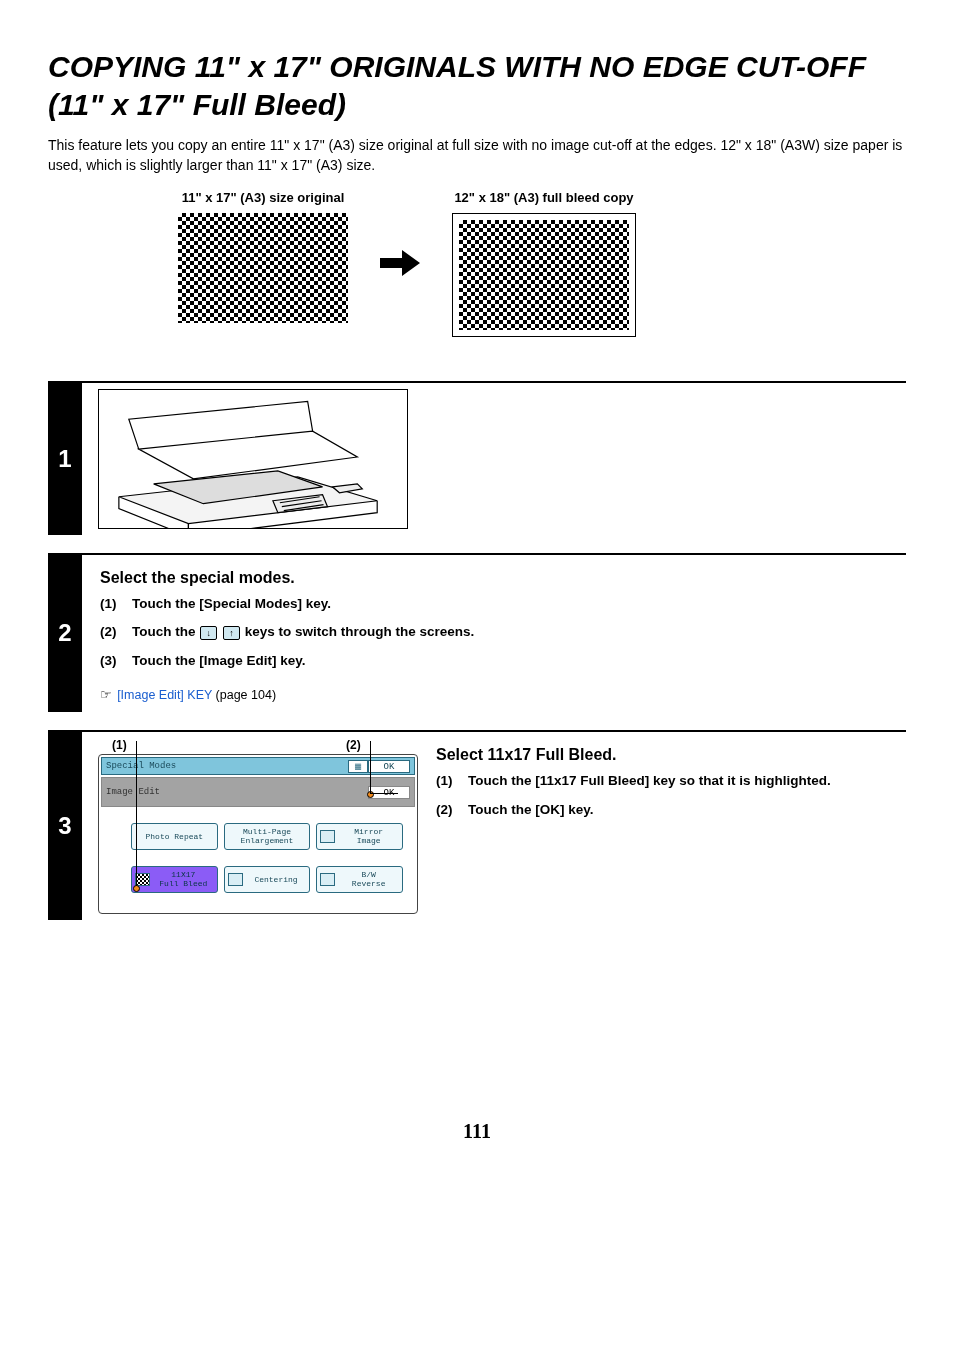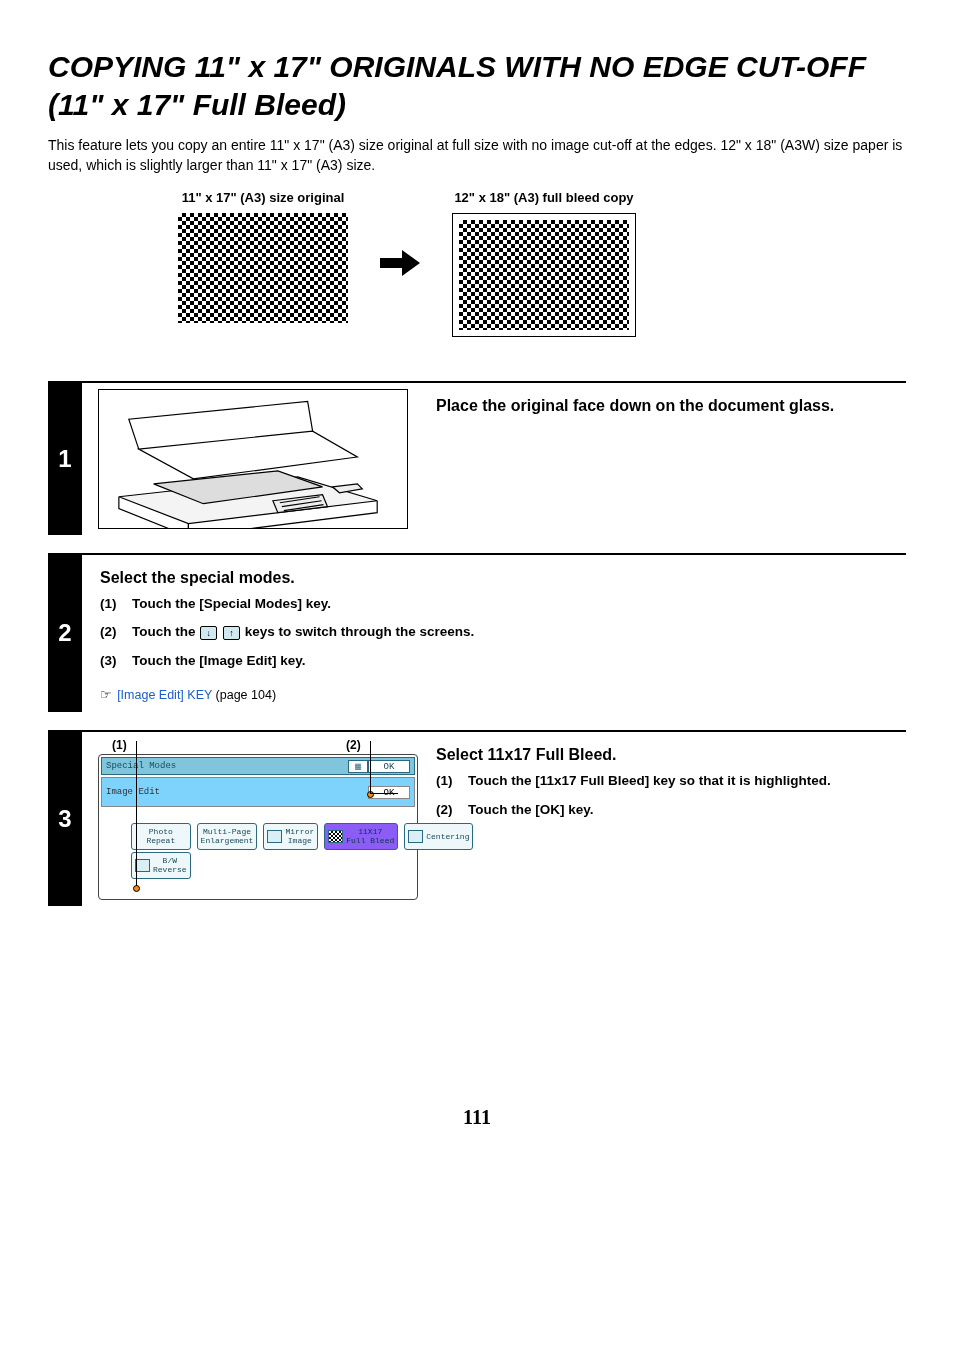--- a/index.html
+++ b/index.html
@@ -158,37 +158,37 @@
   .panel .hdr .okbtn {
     width: 42px; height: 13px;
     background: #fff; border: 1px solid #2a6a80;
     text-align: center; line-height: 12px;
     color: #1a4a5a; font-family: "Courier New", monospace;
     margin-left: auto;
   }
   .panel .hdr2 {
     display: flex;
     align-items: center;
-    background: #7dd3fc;
+    background: #a3a3a3;
     border: 1px solid #888;
     padding: 14px 4px;
     height: 30px;
     margin-bottom: 12px;
   }
   .panel .hdr2 .label { flex:1; color:#333; font-family:"Courier New",monospace; }
   .panel .hdr2 .okbtn {
     width: 42px; height: 13px;
     background: #fff; border: 1px solid #888;
     text-align: center; line-height: 12px;
     font-family: "Courier New", monospace;
   }
   .panel .btn-grid {
     display: grid;
-    grid-template-columns: repeat(5, 1fr);
-    gap: 2px 6px;
+    grid-template-columns: repeat(3, 1fr);
+    gap: 16px 6px;
     padding: 4px 12px 18px 30px;
   }
   .panel .pbtn {
     height: 27px;
     border: 1px solid #2a6a80;
     border-radius: 3px;
     background: #eef8fb;
     display: flex;
     align-items: center;
     padding: 0 3px;
@@ -274,23 +274,20 @@
           <path d="M55 95 L180 82 L225 98 L105 115 Z" fill="#ddd"></path>
           <path d="M235 98 L260 95 L265 100 L242 104 Z" fill="#eee"></path>
           <path d="M175 112 L225 106 L230 118 L180 124 Z" fill="#eee"></path>
           <line x1="182" y1="114" x2="222" y2="108"></line>
           <line x1="184" y1="118" x2="224" y2="112"></line>
           <line x1="186" y1="122" x2="226" y2="116"></line>
         </g>
       </svg>
     </div>
   </div>
-  <div class="step-text-col">
-    <div class="step-title">Place the original face down on the document glass.</div>
-  </div>
 </div>
 
 <div class="step-row">
   <div class="step-num-col">2</div>
   <div class="step2-body">
     <div class="step-title">Select the special modes.</div>
     <ul class="step-sub-list">
       <li>
         <span class="sub-num">(1)</span>
         <span>Touch the [Special Modes] key.</span>

